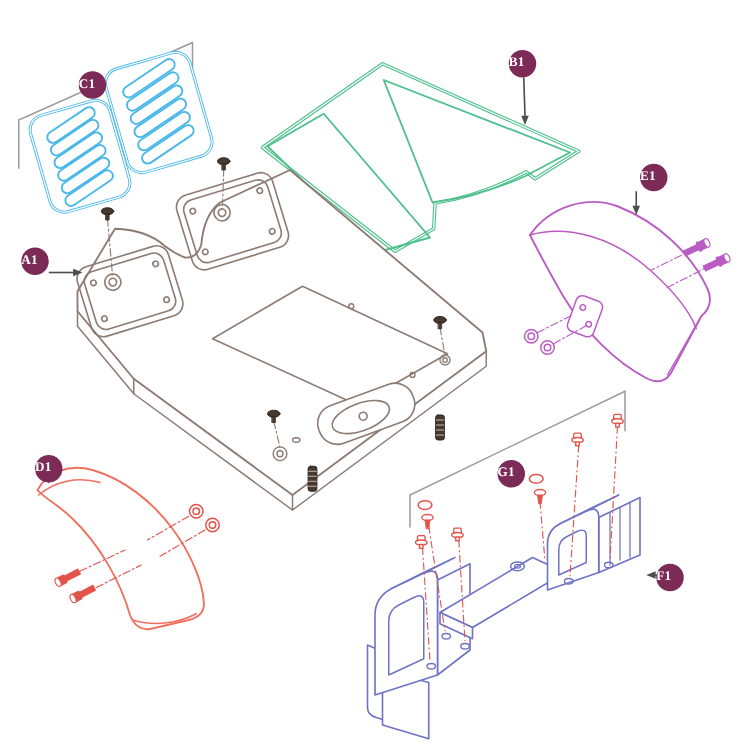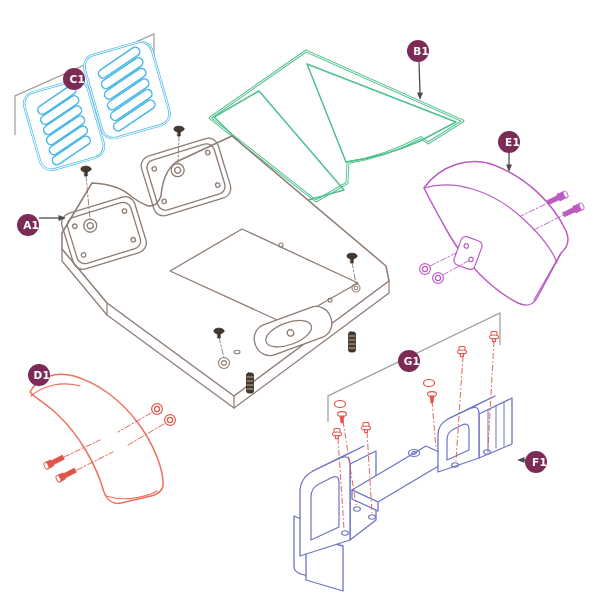--- a/index.html
+++ b/index.html
@@ -4,22 +4,22 @@
 <style>
   html,body{margin:0;padding:0;background:#ffffff;}
   #stage{
     position:relative;width:600px;height:600px;background:#fff;overflow:hidden;
     font-family:"DejaVu Sans","Liberation Sans",sans-serif;
   }
   svg{position:absolute;left:0;top:0;}
   .badge{
     position:absolute;width:22px;height:22px;border-radius:50%;
     background:var(--badge-bg,#7c2b57);color:var(--badge-text,#fff);
-    font-size:10.5px;font-weight:bold;text-align:right;line-height:22px;
-    letter-spacing:0.2px;user-select:none;
+    font-size:10.5px;font-weight:bold;text-align:left;line-height:22px;
+    letter-spacing:0.2px;user-select:none;font-family:Liberation Serif, serif;
   }
   
   .ln-blue  {stroke:var(--pad-blue);fill:none;}
   .fw-blue  {stroke:var(--pad-blue);fill:#fff;}
   .ln-green {stroke:var(--mat-green);fill:none;}
   .fw-green {stroke:var(--mat-green);fill:#fff;}
   .ln-plate {stroke:var(--plate-gray);fill:none;}
   .fw-plate {stroke:var(--plate-gray);fill:#fff;}
   .ln-purp  {stroke:var(--fender-purple);fill:none;}
   .fw-purp  {stroke:var(--fender-purple);fill:#fff;}
@@ -349,20 +349,20 @@
     <path class="fl-arrow" d="M509,172 L506,164.5 L512,164.5 Z"></path>
     <line class="ln-arrow" stroke-width="1.3" x1="39" y1="366" x2="39" y2="380"></line>
     <path class="fl-arrow" d="M39,387 L36,379.5 L42,379.5 Z"></path>
     <line class="ln-arrow" stroke-width="1.3" x1="39" y1="218" x2="59" y2="218"></line>
     <path class="fl-arrow" d="M66,218 L58.5,215 L58.5,221 Z"></path>
     <line class="ln-arrow" stroke-width="1.3" x1="541" y1="461" x2="524" y2="460"></line>
     <path class="fl-arrow" d="M517,460 L524.5,457 L524.5,463 Z"></path>
   </g>
 </svg>
 
-  <div class="badge" style="left:17px;top:214px">A1</div>
+  <div class="badge" style="left:17px;top:198px">A1</div>
   <div class="badge" style="left:407px;top:40px">B1</div>
-  <div class="badge" style="left:63px;top:68px">C1</div>
+  <div class="badge" style="left:63px;top:57px">C1</div>
   <div class="badge" style="left:28px;top:364px">D1</div>
-  <div class="badge" style="left:498px;top:131px">E1</div>
+  <div class="badge" style="left:512px;top:131px">E1</div>
   <div class="badge" style="left:525px;top:451px">F1</div>
-  <div class="badge" style="left:398px;top:350px">G1</div>
+  <div class="badge" style="left:398px;top:368px">G1</div>
 </div>
 
 </body></html>

